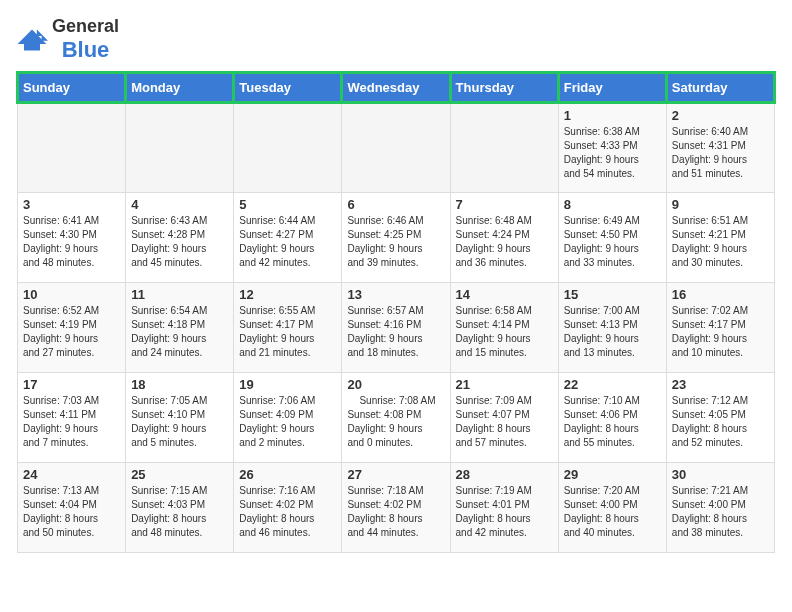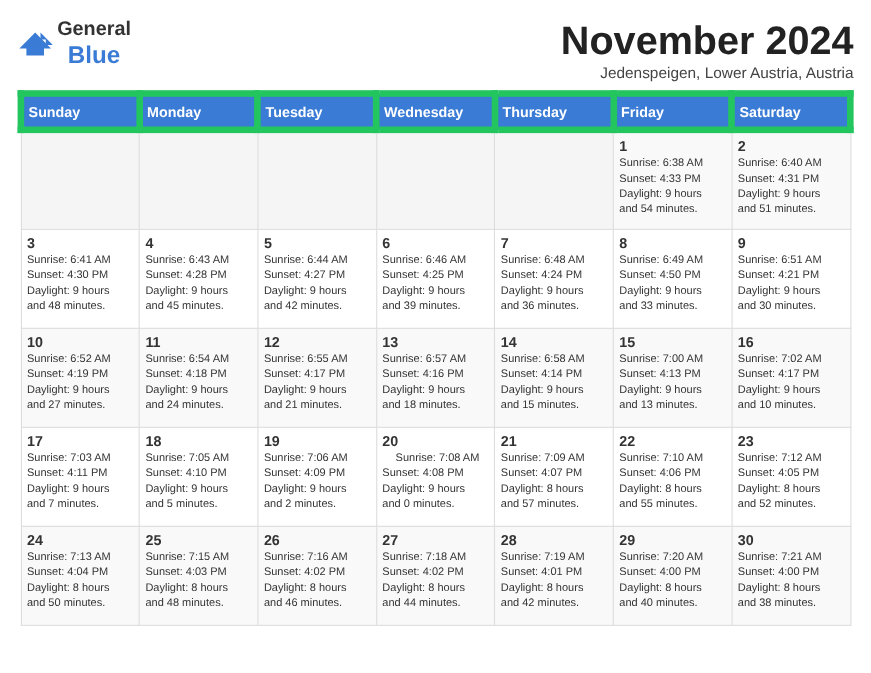--- a/index.html
+++ b/index.html
@@ -53,21 +53,21 @@
       border-collapse: collapse;
       table-layout: fixed;
     }
     thead tr th {
       background-color: #3a7bd5;
       color: #fff;
       padding: 6px 4px;
       font-size: 13px;
       font-weight: bold;
       text-align: left;
-      border: 6px solid #22c55e;
+      border: 3px solid #22c55e;
     }
     tbody tr td {
       vertical-align: top;
       padding: 4px 5px;
       font-size: 10px;
       color: #333;
       border: 1px solid #ddd;
       height: 90px;
       background: #fff;
     }
@@ -94,24 +94,20 @@
   <div class="logo">
     <svg class="logo-icon" viewBox="0 0 40 30" xmlns="http://www.w3.org/2000/svg">
       <polygon points="20,2 38,20 30,20 30,28 10,28 10,20 2,20" fill="#3a7bd5"></polygon>
       <polygon points="26,2 40,16 32,16 32,10 26,10" fill="#3a7bd5"></polygon>
     </svg>
     <div>
       <span class="logo-text-general">General</span><br>
       <span class="logo-text-blue">Blue</span>
     </div>
   </div>
-  <div class="title-area">
-    <div class="month-title">November 2024</div>
-    <div class="subtitle">Jedenspeigen, Lower Austria, Austria</div>
-  </div>
 </div>
 
 <table>
   <thead>
     <tr id="weekday-header">
         <th>Sunday</th>
         <th>Monday</th>
         <th>Tuesday</th>
         <th>Wednesday</th>
         <th>Thursday</th>

